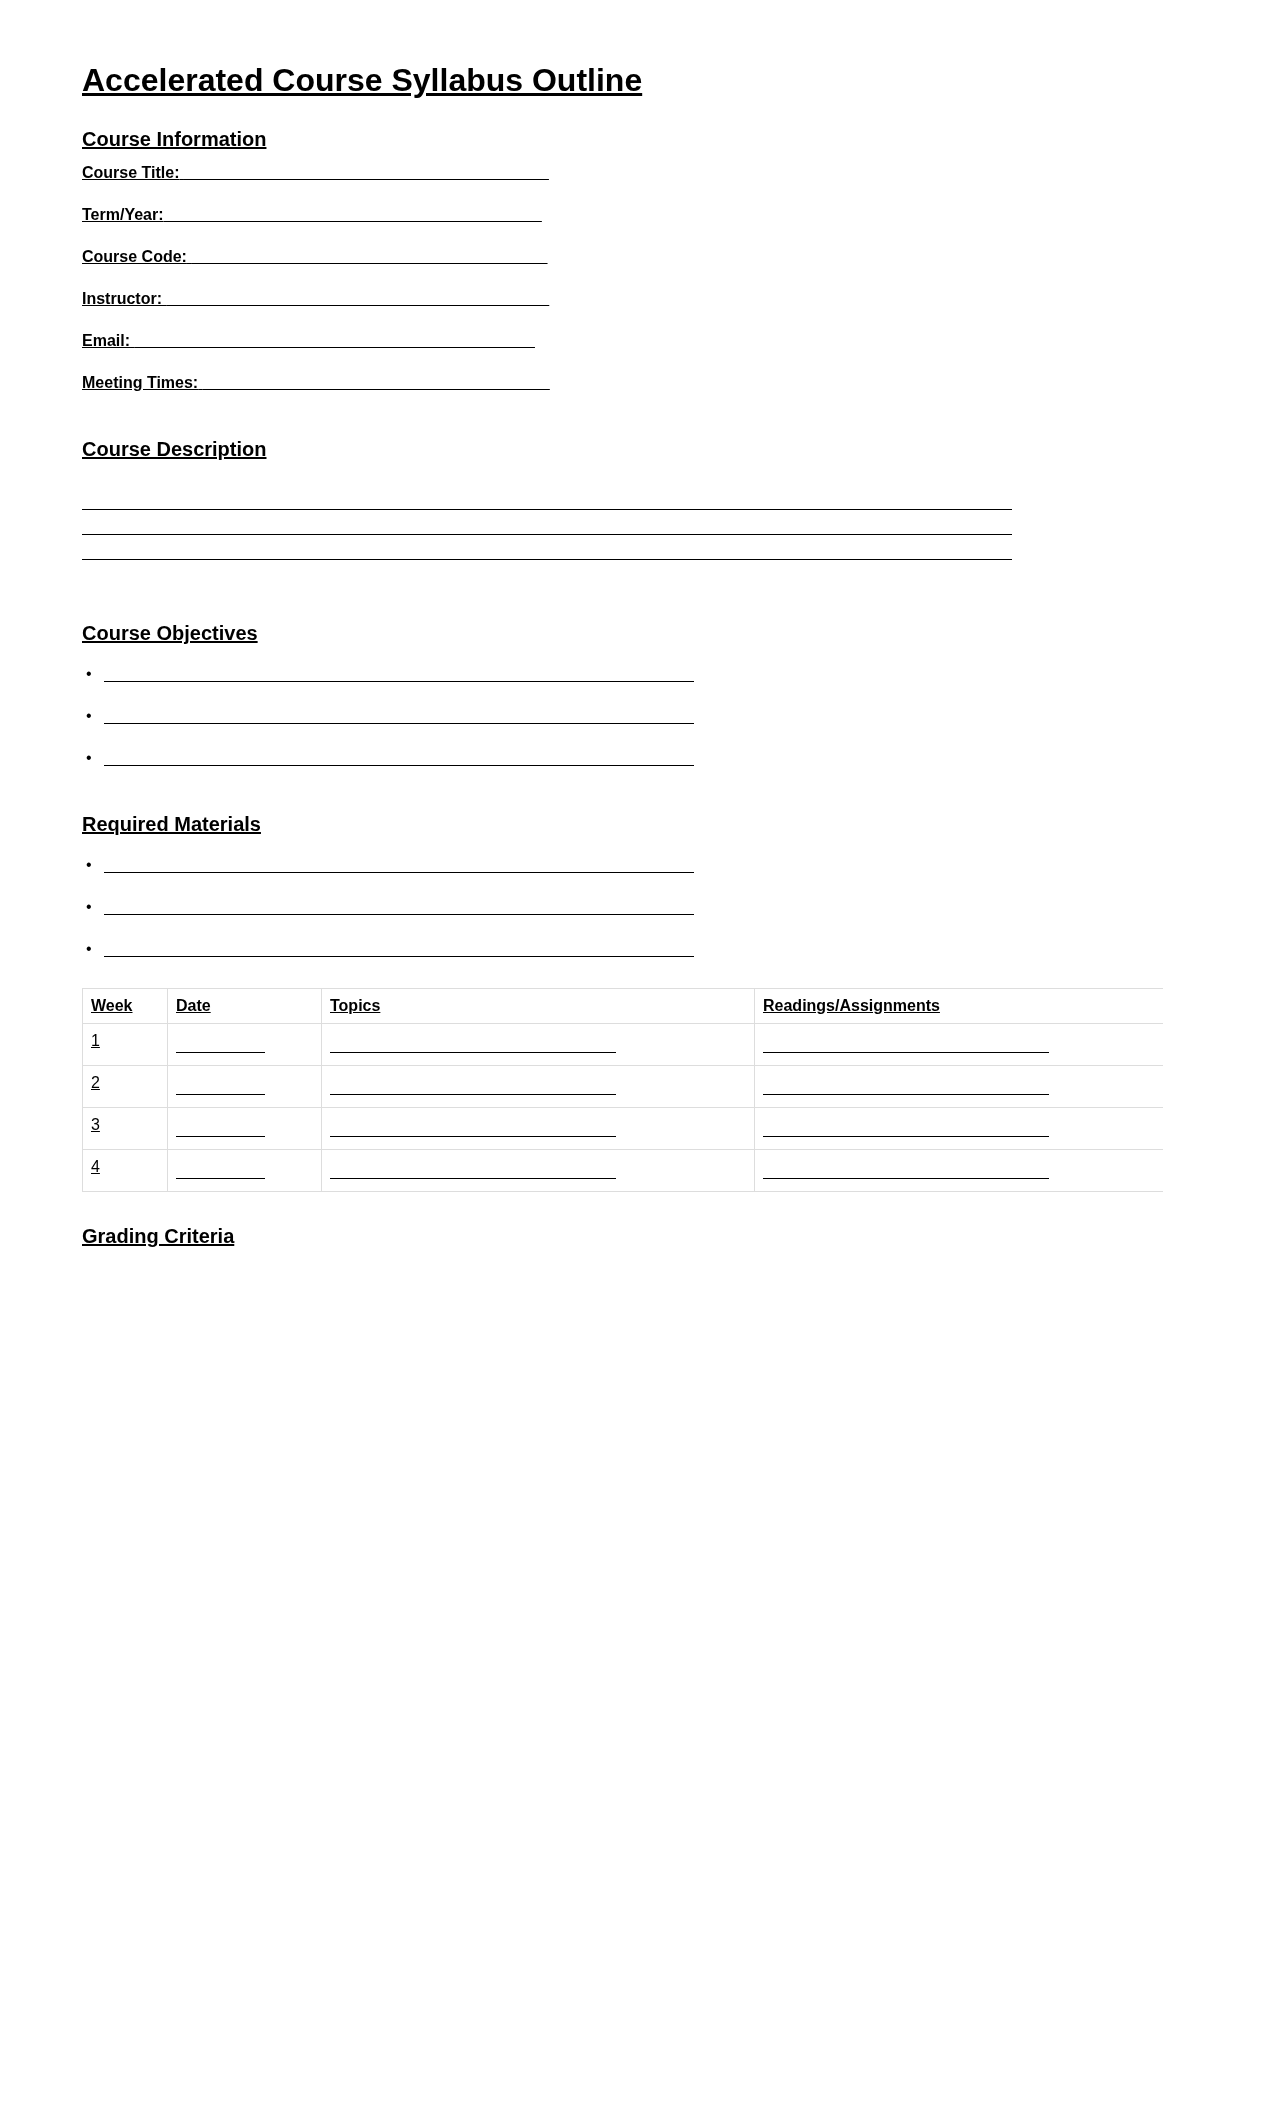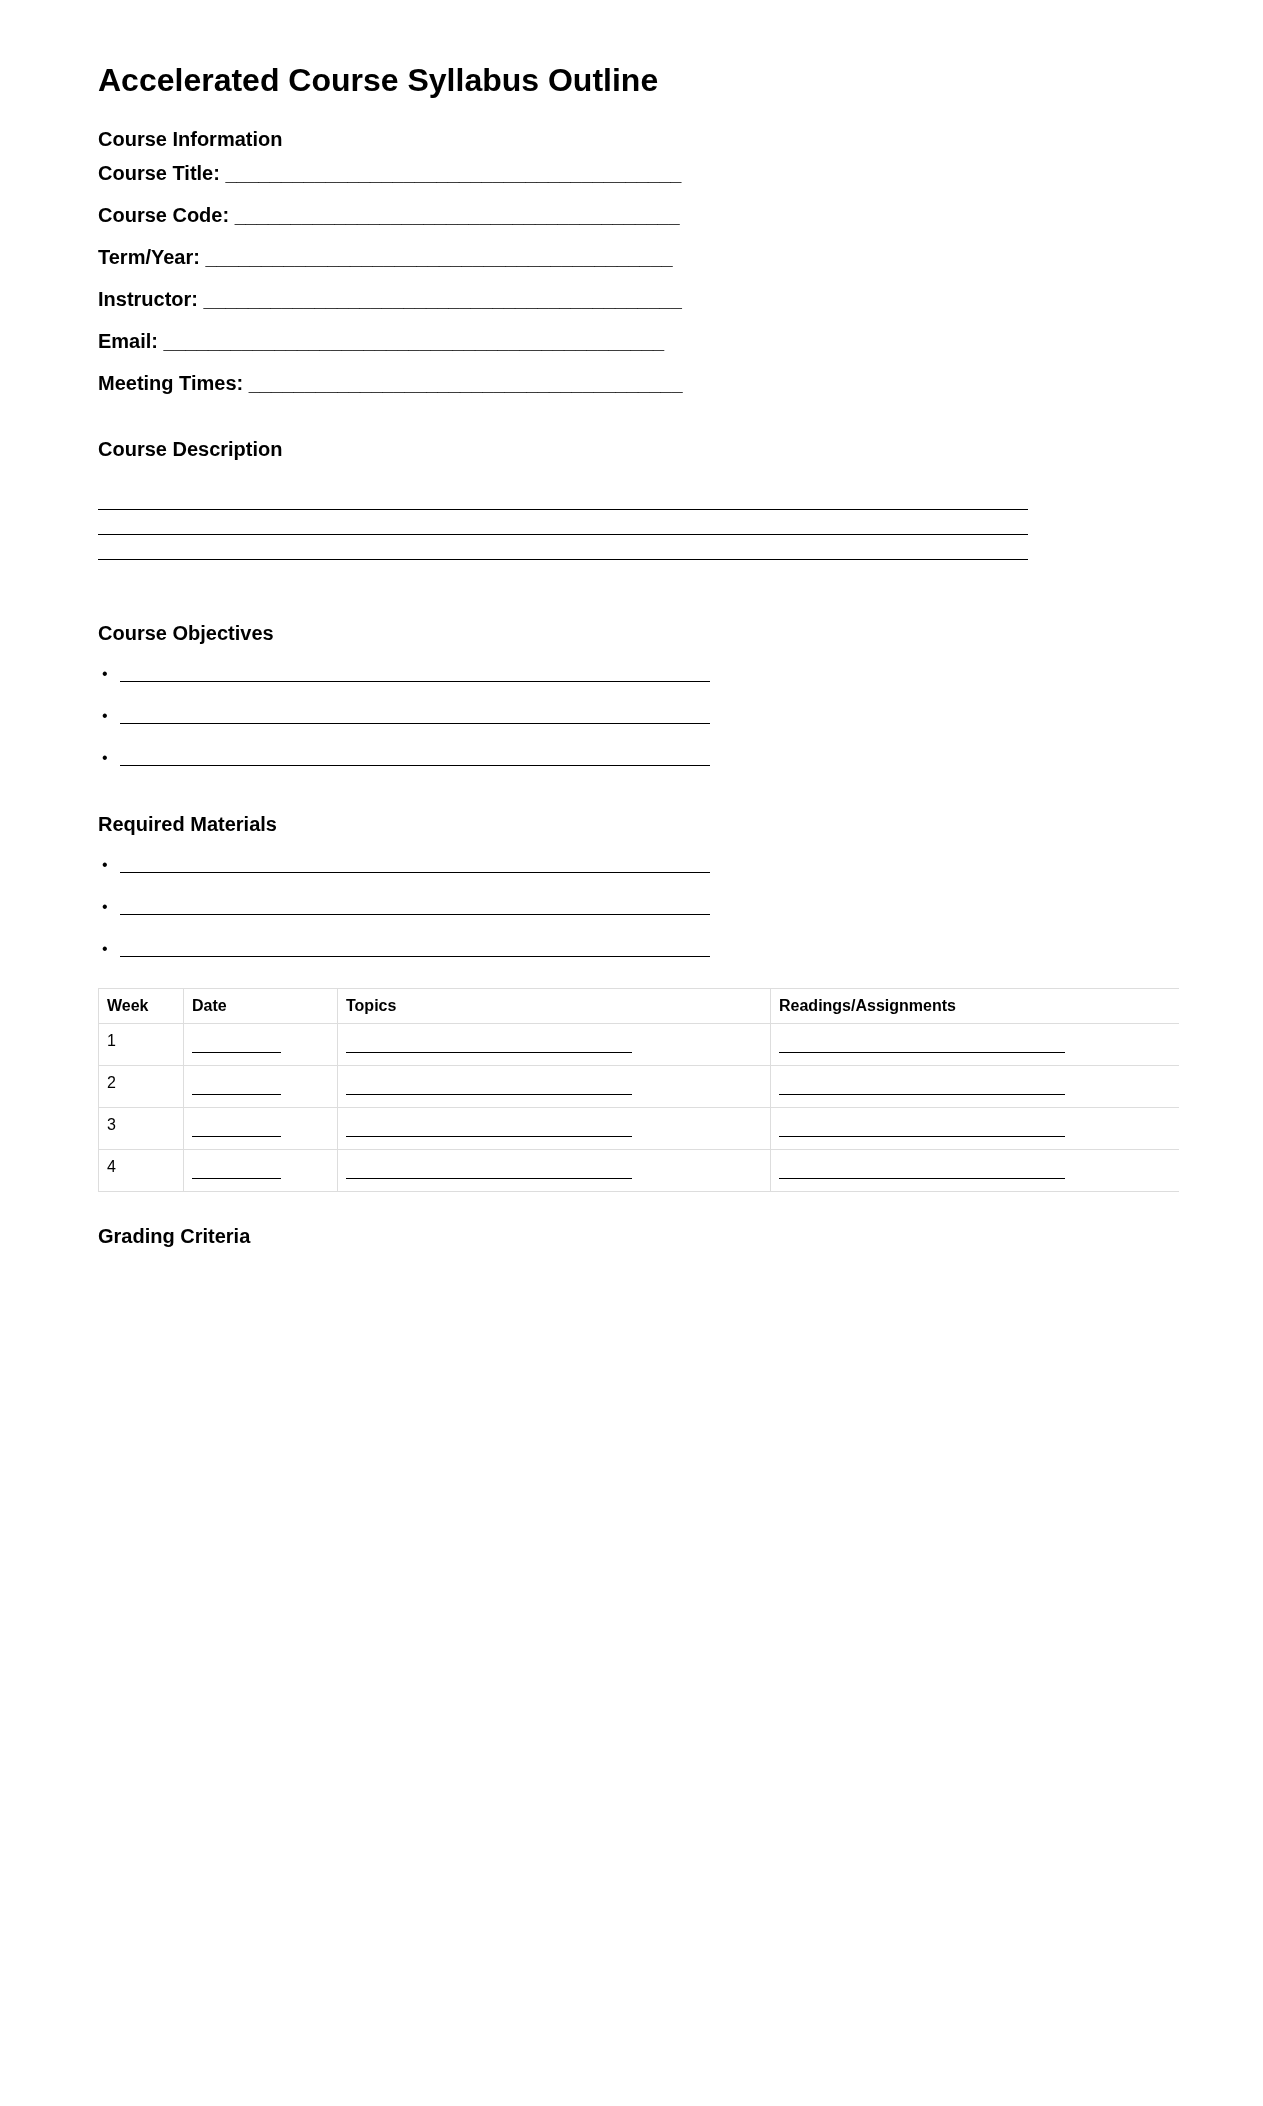--- a/index.html
+++ b/index.html
@@ -1,22 +1,22 @@
 <!DOCTYPE html>
 <html><head>
 <meta charset="utf-8">
 <style>
   html, body { margin: 0; padding: 0; background: #ffffff; }
   body { width: 1263px; height: 2106px; position: relative; font-family: "Liberation Sans", sans-serif; color: #000; }
-  .page { position: absolute; left: 16px; top: 0; width: 1163px; height: 1302px; overflow: hidden; }
+  .page { position: absolute; left: 0; top: 0; width: 1163px; height: 1302px; overflow: hidden; text-decoration: underline; }
   .content { padding: 40px 82px 0 82px; }
   h1 { font-size: 32px; font-weight: bold; margin: 21px 0 0 0; line-height: 38px; }
   h2 { font-size: 20px; font-weight: bold; margin: 0; line-height: 28px; }
   .sec-info { margin-top: 26px; }
-  .field { font-size: 20px; font-weight: bold; margin-top: 14px; line-height: 20px; height: 28px; white-space: nowrap; }
+  .field { font-size: 16px; font-weight: bold; margin-top: 14px; line-height: 20px; height: 28px; white-space: nowrap; }
   .field:first-of-type { margin-top: 10px; }
   .field .blank { font-weight: bold; }
   .desc-h { margin-top: 34px; }
   .desc-lines { margin-top: 22px; }
   .desc-line { height: 25px; border-bottom: 1px solid #000; width: 930px; box-sizing: border-box; }
   .sec-h { margin-top: 59px; }
   ul.blanks { list-style: none; margin: 12px 0 0 0; padding: 0; }
   ul.blanks li { position: relative; height: 42px; }
   ul.blanks li .bullet { position: absolute; left: 4px; top: 6px; font-size: 16px; }
   ul.blanks li .line { position: absolute; left: 22px; top: 22px; width: 590px; border-bottom: 1px solid #000; }
@@ -34,26 +34,26 @@
   <div class="content">
     <h1>Accelerated Course Syllabus Outline</h1>
 
     <h2 class="sec-info">Course Information</h2>
 
     <div class="field">
       <span>Course Title:</span>
       <span class="blank">_________________________________________</span>
     </div>
     <div class="field">
+      <span>Term/Year:</span>
+      <span class="blank">__________________________________________</span>
+    </div>
+    <div class="field">
       <span>Course Code:</span>
       <span class="blank">________________________________________</span>
-    </div>
-    <div class="field">
-      <span>Term/Year:</span>
-      <span class="blank">__________________________________________</span>
     </div>
     <div class="field">
       <span>Instructor:</span>
       <span class="blank">___________________________________________</span>
     </div>
     <div class="field">
       <span>Email:</span>
       <span class="blank">_____________________________________________</span>
     </div>
     <div class="field">

